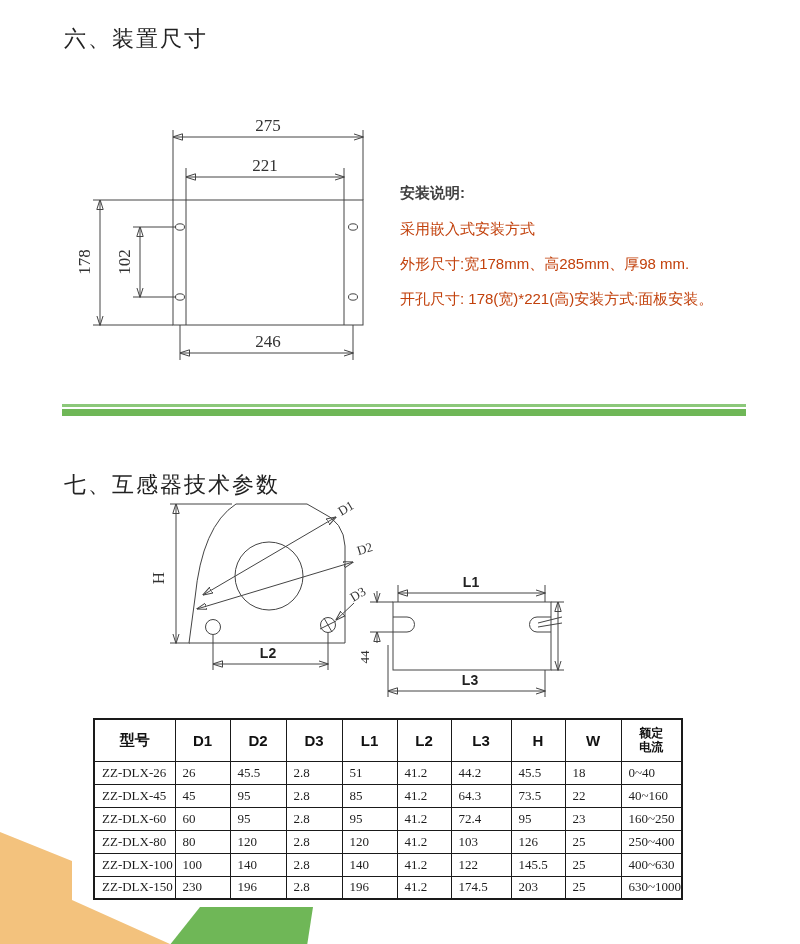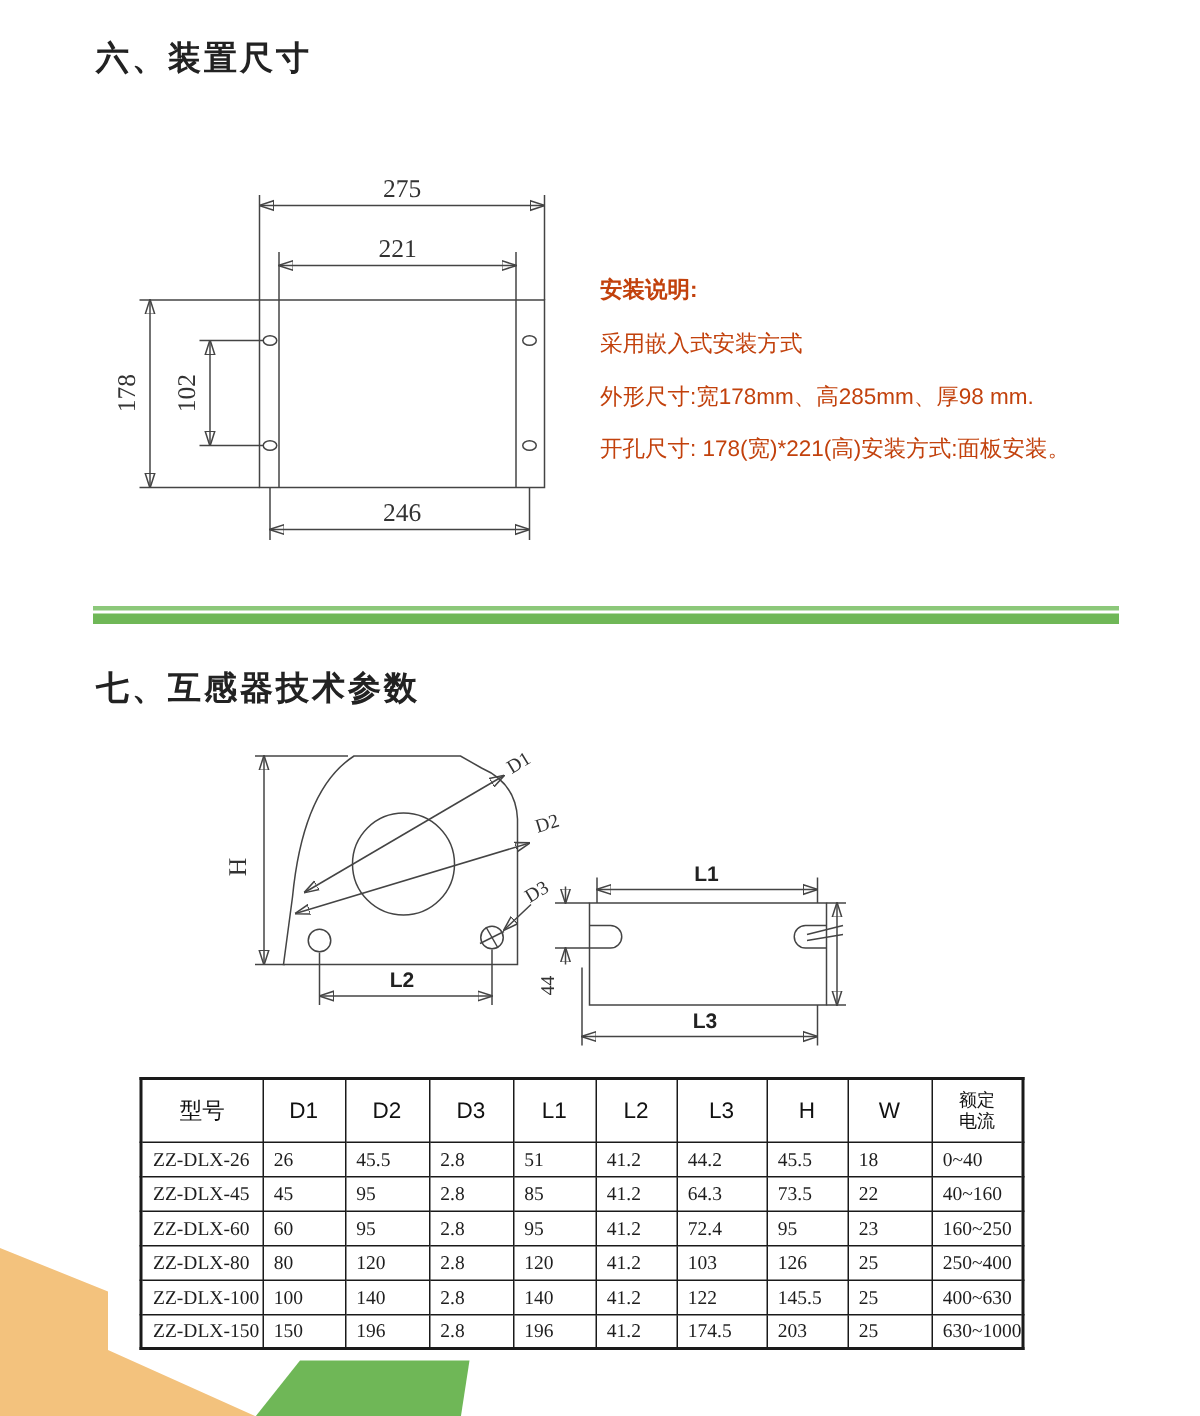--- a/index.html
+++ b/index.html
@@ -3,27 +3,27 @@
 <meta charset="utf-8">
 <style>
   * { margin:0; padding:0; box-sizing:border-box; }
   html,body { background:#ffffff; }
   .page {
     position:relative; width:800px; height:944px; background:#ffffff;
     overflow:hidden; font-family:"Liberation Sans", sans-serif; color:#3a3a3a;
   }
   .sec-title {
     position:absolute; font-family:"Liberation Serif", serif;
-    font-weight:bold; font-size:22px; color:#222; letter-spacing:2px;
+    font-weight:normal; font-size:22px; color:#222; letter-spacing:2px;
   }
   #title-6 { left:64px; top:24px; }
-  #title-7 { left:64px; top:444px; }
+  #title-7 { left:64px; top:470px; }
 
   .notes { position:absolute; left:400px; top:184px; width:380px; font-size:15px; }
-  .notes .green-head { color:#c2410c; font-weight:bold; margin-bottom:17px; }
+  .notes .green-head { color:#404040; font-weight:bold; margin-bottom:17px; }
   .notes .body-line  { color:#c2410c; margin-bottom:16px; }
 
   .divider { position:absolute; left:62px; top:404px; width:684px; }
   .divider .thin  { height:3px; background:#8cc87a; }
   .divider .thick { height:7px; background:#6fb757; margin-top:2px; }
 
   svg { position:absolute; overflow:visible; }
   svg line, svg path, svg rect, svg circle, svg ellipse, svg polyline {
     stroke:#444; stroke-width:1; fill:none;
   }
@@ -36,21 +36,21 @@
   svg text.lbl-bold { font-family:"Liberation Sans", sans-serif; font-weight:bold; font-size:14px; fill:#222; }
   #deco-svg polygon { stroke:none; }
 
   .spec-table {
     position:absolute; left:93px; top:718px; width:588px;
     border-collapse:collapse; table-layout:fixed;
     border:2px solid #1a1a1a;
   }
   .spec-table th {
     border:1px solid #1a1a1a; height:42px; text-align:center;
-    font-family:"Liberation Sans", sans-serif; font-weight:normal;
+    font-family:"Liberation Sans", sans-serif; font-weight:bold;
     font-size:15px; color:#111;
   }
   .spec-table th .wrap2 {
     display:inline-block; max-width:2.35em; font-size:12px;
     word-break:break-all; line-height:1.2;
   }
   .spec-table td {
     border:1px solid #1a1a1a; height:23px; text-align:left;
     padding:1px 4px 1px 7px;
     font-family:"Liberation Serif", serif; font-size:13px; color:#1d1d1d;
@@ -263,21 +263,21 @@
           <td>2.8</td>
           <td>140</td>
           <td>41.2</td>
           <td>122</td>
           <td>145.5</td>
           <td>25</td>
           <td>400~630</td>
         </tr>
         <tr>
           <td>ZZ-DLX-150</td>
-          <td>150</td>
+          <td>230</td>
           <td>196</td>
           <td>2.8</td>
           <td>196</td>
           <td>41.2</td>
           <td>174.5</td>
           <td>203</td>
           <td>25</td>
           <td>630~1000</td>
         </tr>
       </tbody>

